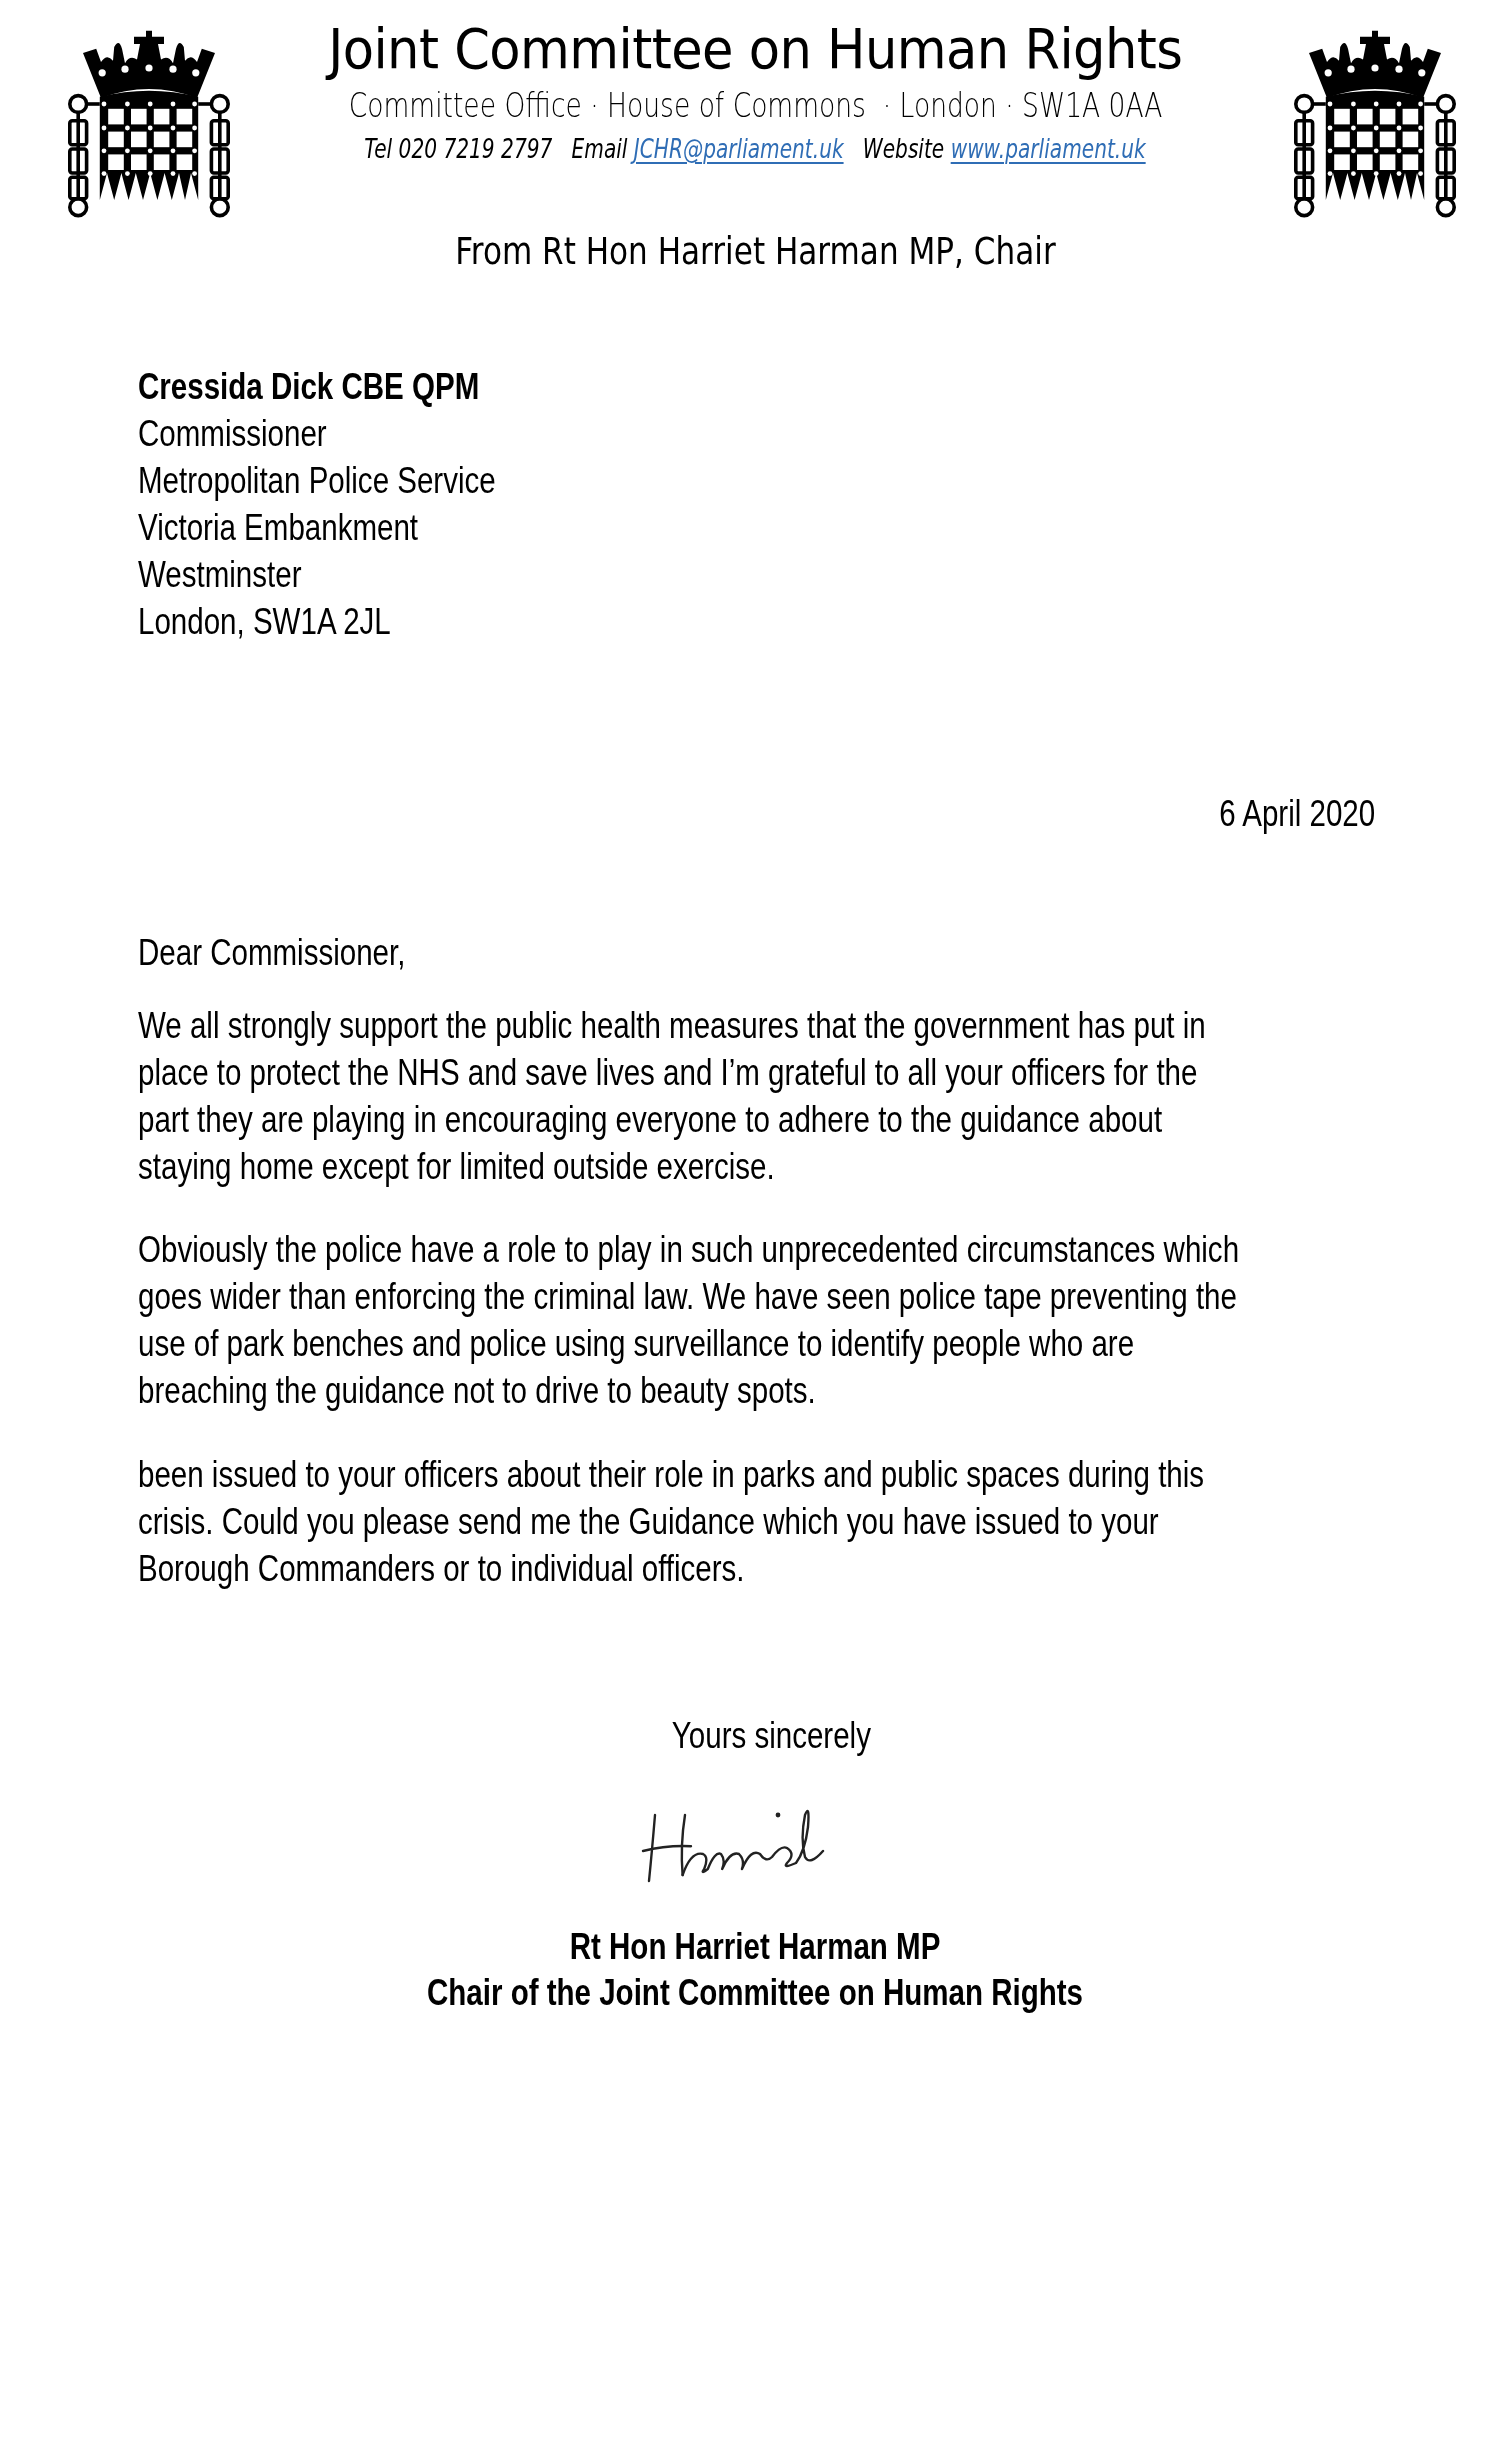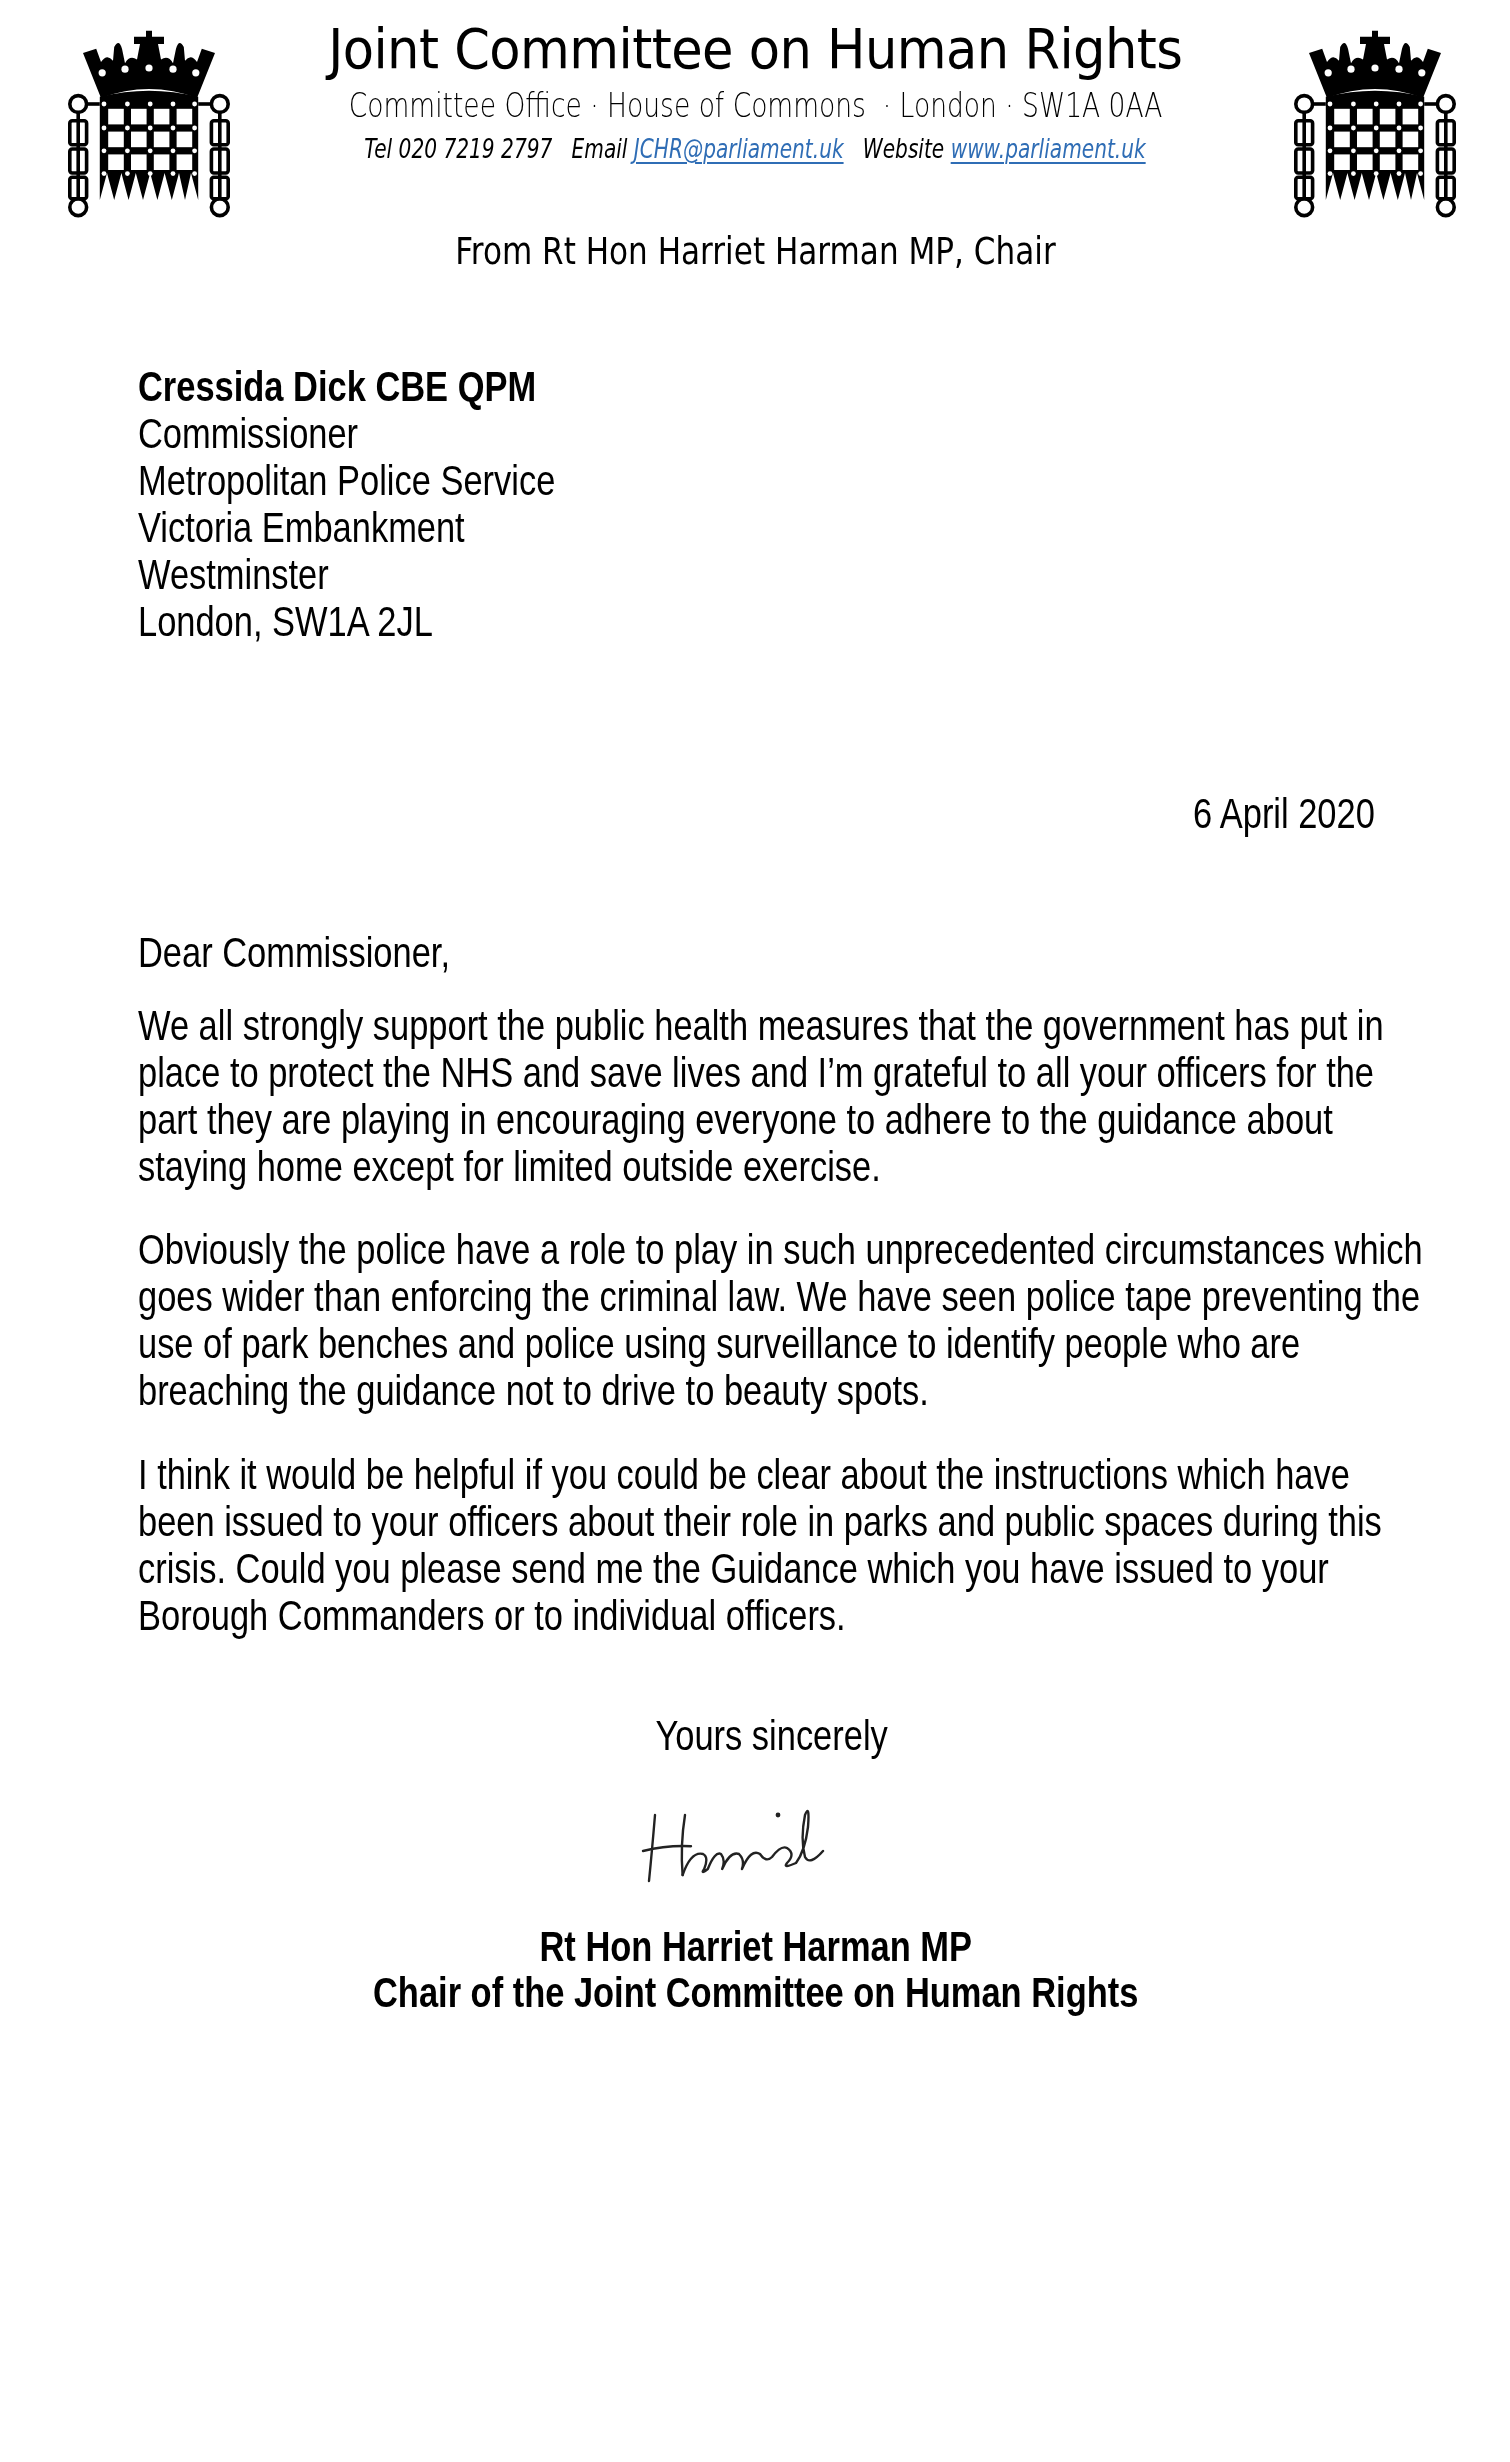--- a/index.html
+++ b/index.html
@@ -15,21 +15,21 @@
   #title { top: 17px; font-size: 55px; letter-spacing: -0.6px; }
   #title .hdr-inner { transform: scaleX(0.93); margin-left: 0; }
   #subtitle { top: 85px; font-size: 34px; font-weight: 300; }
   #subtitle .hdr-inner { transform: scaleX(0.78); }
   #contact { top: 133px; font-size: 26.5px; font-style: italic; }
   #contact .hdr-inner { transform: scaleX(0.76); }
   #contact a { color: #2f6db5; text-decoration: underline; text-decoration-thickness: 1.8px; text-underline-offset: 3.6px; }
   #from { top: 230px; font-size: 37px; text-align: center; }
   #from .hdr-inner { transform: scaleX(0.84); }
 
-  .body-text { font-family: "Liberation Sans", sans-serif; font-size: 42px; line-height: 47px; white-space: nowrap; }
+  .body-text { font-family: "Liberation Sans", sans-serif; font-size: 36px; line-height: 47px; white-space: nowrap; }
   .narrow { display: inline-block; transform: scaleX(0.82); transform-origin: left top; }
   .narrow-r { display: inline-block; transform: scaleX(0.82); transform-origin: right top; }
   .narrow-c { display: inline-block; transform: scaleX(0.82); transform-origin: center top; }
 
   #address { left: 138px; top: 363px; }
   #address .line { display: block; height: 47px; }
   #address .bold { font-weight: bold; }
 
   #date { right: 136px; top: 790px; text-align: right; }
   #salutation { left: 138px; top: 929px; }
@@ -223,21 +223,20 @@
   <span class="line"><span class="narrow">part they are playing in encouraging everyone to adhere to the guidance about</span></span>
   <span class="line"><span class="narrow">staying home except for limited outside exercise.</span></span>
 </div>
 <div id="para-1" class="abs body-text para">
   <span class="line"><span class="narrow">Obviously the police have a role to play in such unprecedented circumstances which</span></span>
   <span class="line"><span class="narrow">goes wider than enforcing the criminal law. We have seen police tape preventing the</span></span>
   <span class="line"><span class="narrow">use of park benches and police using surveillance to identify people who are</span></span>
   <span class="line"><span class="narrow">breaching the guidance not to drive to beauty spots.</span></span>
 </div>
 <div id="para-2" class="abs body-text para">
-  <span class="line"><span class="narrow">I think it would be helpful if you could be clear about the instructions which have</span></span>
   <span class="line"><span class="narrow">been issued to your officers about their role in parks and public spaces during this</span></span>
   <span class="line"><span class="narrow">crisis. Could you please send me the Guidance which you have issued to your</span></span>
   <span class="line"><span class="narrow">Borough Commanders or to individual officers.</span></span>
 </div>
 
 <div id="closing" class="abs body-text center-block">
   <span class="narrow-c">Yours sincerely</span>
 </div>
 
 <div id="signature" class="abs">

